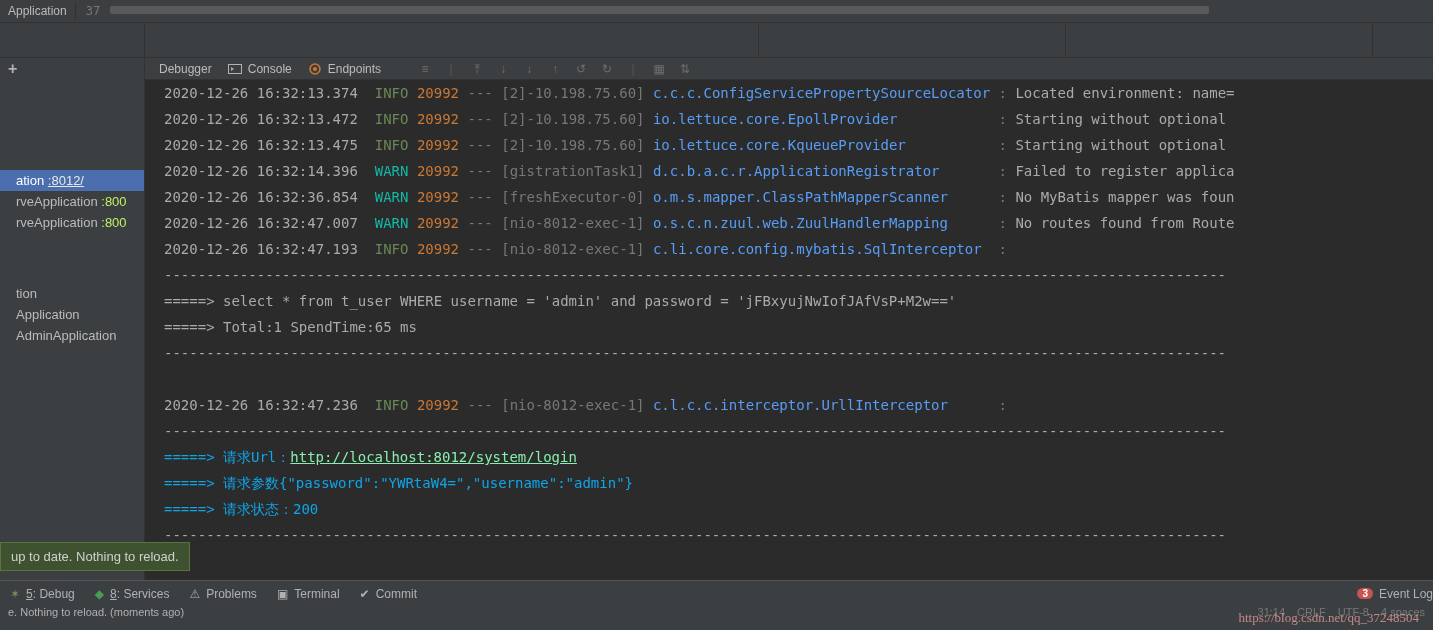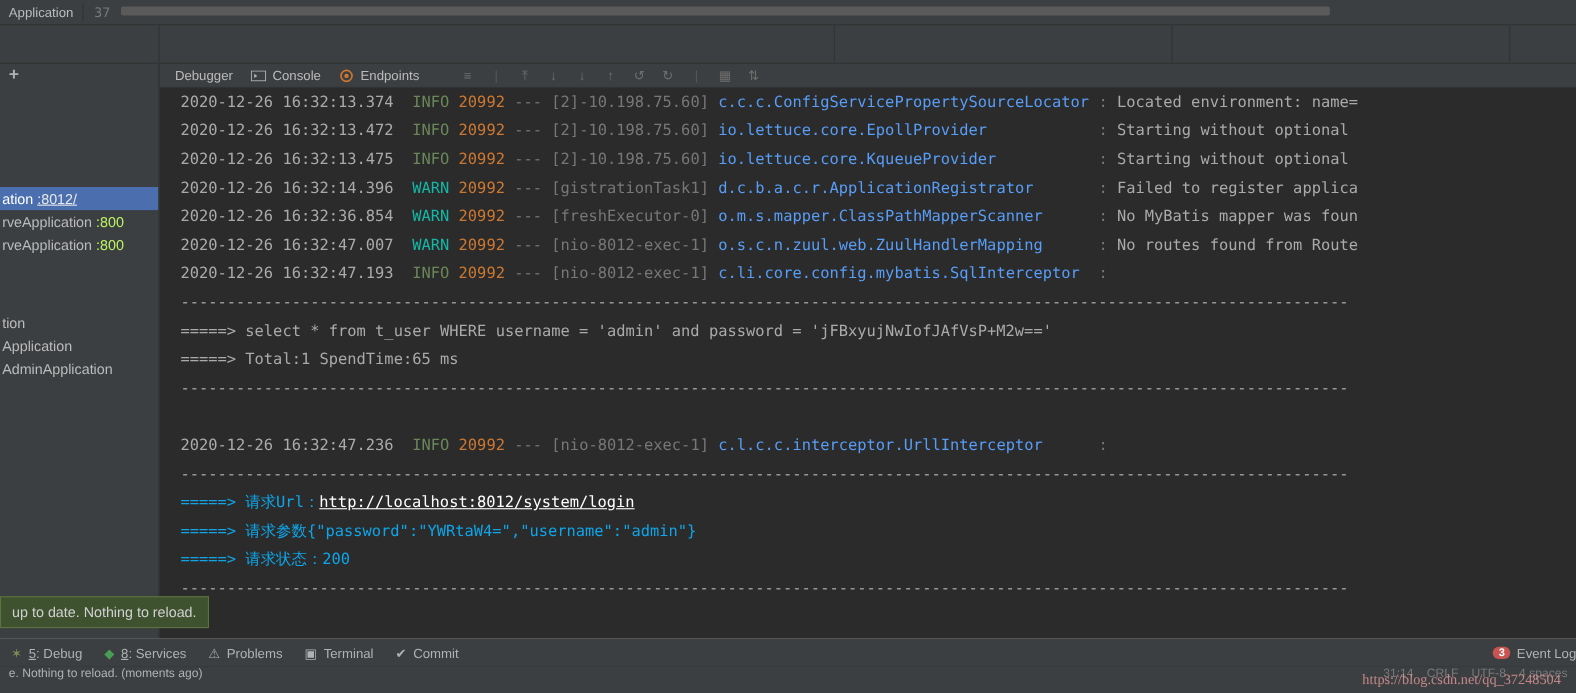--- a/index.html
+++ b/index.html
@@ -78,21 +78,21 @@
     justify-content: flex-start;
     align-items: center;
     padding-left: 8px;
   }
   .plus-icon {
     color: #afb1b3;
     font-size: 16px;
     font-weight: bold;
   }
   .sidebar-item {
-    padding: 3px 2px;
+    padding: 3px 16px;
     white-space: nowrap;
     overflow: hidden;
   }
   .sidebar-item.selected {
     background: #4b6eaf;
     color: white;
   }
   .sidebar-port {
     color: #bef264;
   }
@@ -161,21 +161,21 @@
   }
   .time { color: #aaaaaa; }
   .info { color: #6a8759; }
   .warn { color: #14b8a6; }
   .pid { color: #cc7832; }
   .gray { color: #777777; }
   .logger { color: #589df6; }
   .msg { color: #aaaaaa; }
   .sqltext { color: #aaaaaa; }
   .cn { color: #0ea5e9; }
-  .link { color: #ffffff; text-decoration: underline; }
+  .link { color: #86efac; text-decoration: underline; }
   .tooltip {
     position: absolute;
     left: 0;
     top: 542px;
     background: #3f5230;
     border: 1px solid #5a7340;
     color: #d0d0d0;
     padding: 6px 10px;
     font-family: "Segoe UI", sans-serif;
     font-size: 13px;

